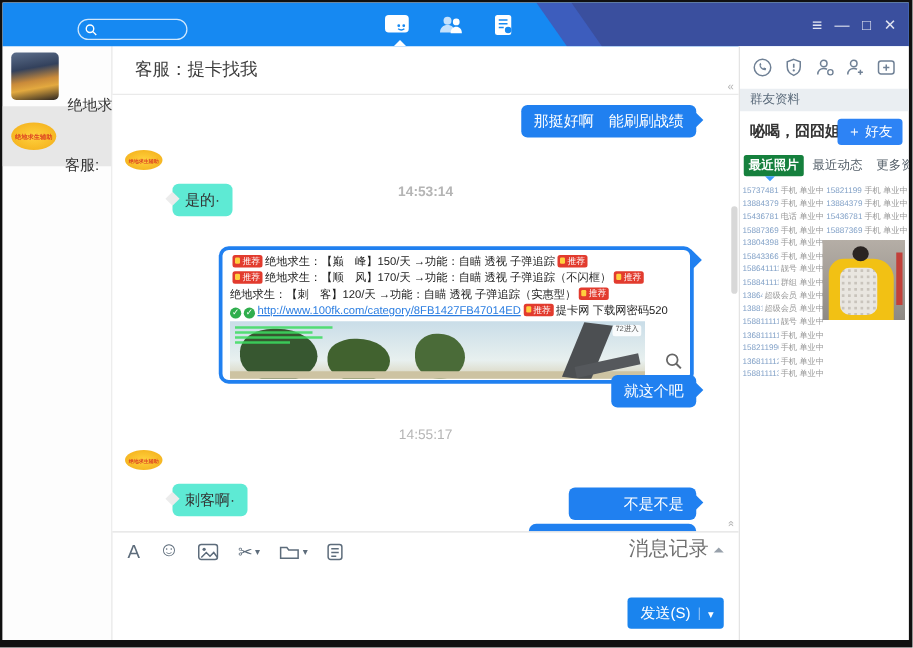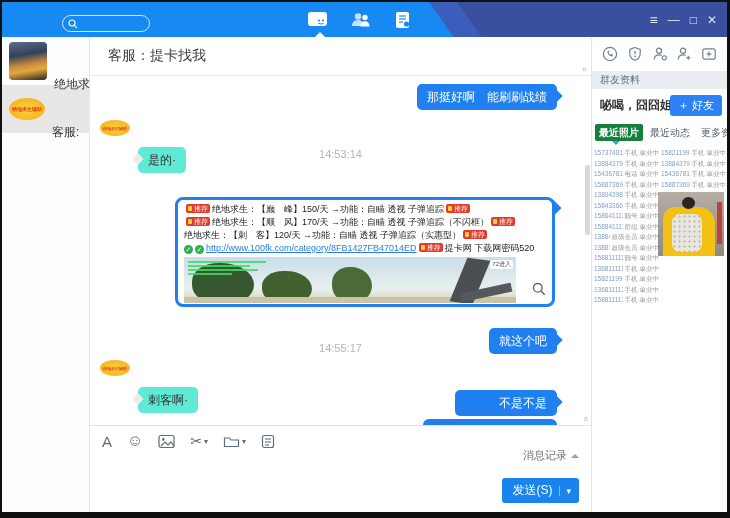--- a/index.html
+++ b/index.html
@@ -82,21 +82,21 @@
   .zoomicon { position:absolute; right:6px; bottom:8px; }
 
   .partial-bub { position:absolute; right:34px; top:343px; width:134px; height:26px; background:#2080f0; border-radius:6px; }
   .sbar { position:absolute; right:1px; top:89px; width:5px; height:70px; background:#d8d8d8; border-radius:3px; }
 
   
   .composer { height:87px; border-top:1px solid #e2e2e2; position:relative; flex:none; }
   .ctools { display:flex; align-items:center; gap:15px; padding:6px 0 0 12px; color:#5d6c7b; }
   .tool { display:flex; align-items:center; gap:2px; font-size:14px; color:#5d6c7b; }
   .tool .caret { font-size:8px; color:#5d6c7b; }
-  .history { position:absolute; right:12px; top:22px; font-size:11px; color:#707070; display:flex; align-items:center; gap:4px; }
+  .history { position:absolute; right:12px; top:3px; font-size:16px; color:#707070; display:flex; align-items:center; gap:4px; }
   .caret-up { width:0; height:0; border-left:4px solid transparent; border-right:4px solid transparent; border-bottom:4px solid #98a1ab; }
   .send { position:absolute; right:12px; bottom:9px; background:#1a84ee; color:#fff; font-size:12px;
           border:none; border-radius:3px; padding:4px 8px 4px 10px; display:flex; align-items:center; }
   .send .caret { border-left:1px solid rgba(255,255,255,.45); margin-left:7px; padding-left:6px; font-size:9px; }
 
   
   .rpanel { width:136px; flex:none; border-left:1px solid #e4e4e4; background:#fff; position:relative; }
   .ricons { height:34px; display:flex; align-items:center; justify-content:space-between; padding:0 10px; }
   .rhdr { height:18px; background:#eaeef2; font-size:10px; color:#5a6a7a; line-height:18px; padding-left:8px; }
   .rname-row { position:relative; padding:8px 6px 2px 8px; height:32px; }
@@ -204,21 +204,21 @@
 
         <div class="bub r" style="top:8px; right:34px;">那挺好啊　能刷刷战绩</div>
 
         <div class="avmsg" style="left:10px; top:44px;">
           <div class="av-yellow">
               <span>绝地求生辅助</span>
             </div>
         </div>
         <div class="bub l" style="left:48px; top:39px;">是的·</div>
 
-        <div class="time" style="top:72px;">14:53:14</div>
+        <div class="time" style="top:72px;font-weight:bold;">14:53:14</div>
 
 
         <div class="cardtail"></div>
         <div class="card">
           <div class="cline">
             <span class="badge"><i></i><span>推荐</span></span><span>绝地求生：【巅　峰】150/天 →功能：自瞄 透视 子弹追踪</span><span class="badge"><i></i><span>推荐</span></span>
           </div>
           <div class="cline">
             <span class="badge"><i></i><span>推荐</span></span><span>绝地求生：【顺　风】170/天 →功能：自瞄 透视 子弹追踪（不闪框）</span><span class="badge"><i></i><span>推荐</span></span>
           </div>
@@ -244,21 +244,21 @@
             <span class="imgbadge">72进入</span>
           </div>
           <span class="zoomicon">
             <svg width="14" height="14" viewBox="0 0 14 14">
               <circle cx="5.8" cy="5.8" r="4.3" fill="none" stroke="#666" stroke-width="1.4"></circle>
               <line x1="9" y1="9" x2="12.7" y2="12.7" stroke="#666" stroke-width="1.6"></line>
             </svg>
           </span>
         </div>
 
-        <div class="bub r" style="top:252px; right:34px;">就这个吧</div>
+        <div class="bub r" style="top:224px; right:34px;">就这个吧</div>
 
         <div class="time" style="top:266px;">14:55:17</div>
 
         <div class="avmsg" style="left:10px; top:284px;">
           <div class="av-yellow">
               <span>绝地求生辅助</span>
             </div>
         </div>
         <div class="bub l" style="left:48px; top:279px;">刺客啊·</div>
 

